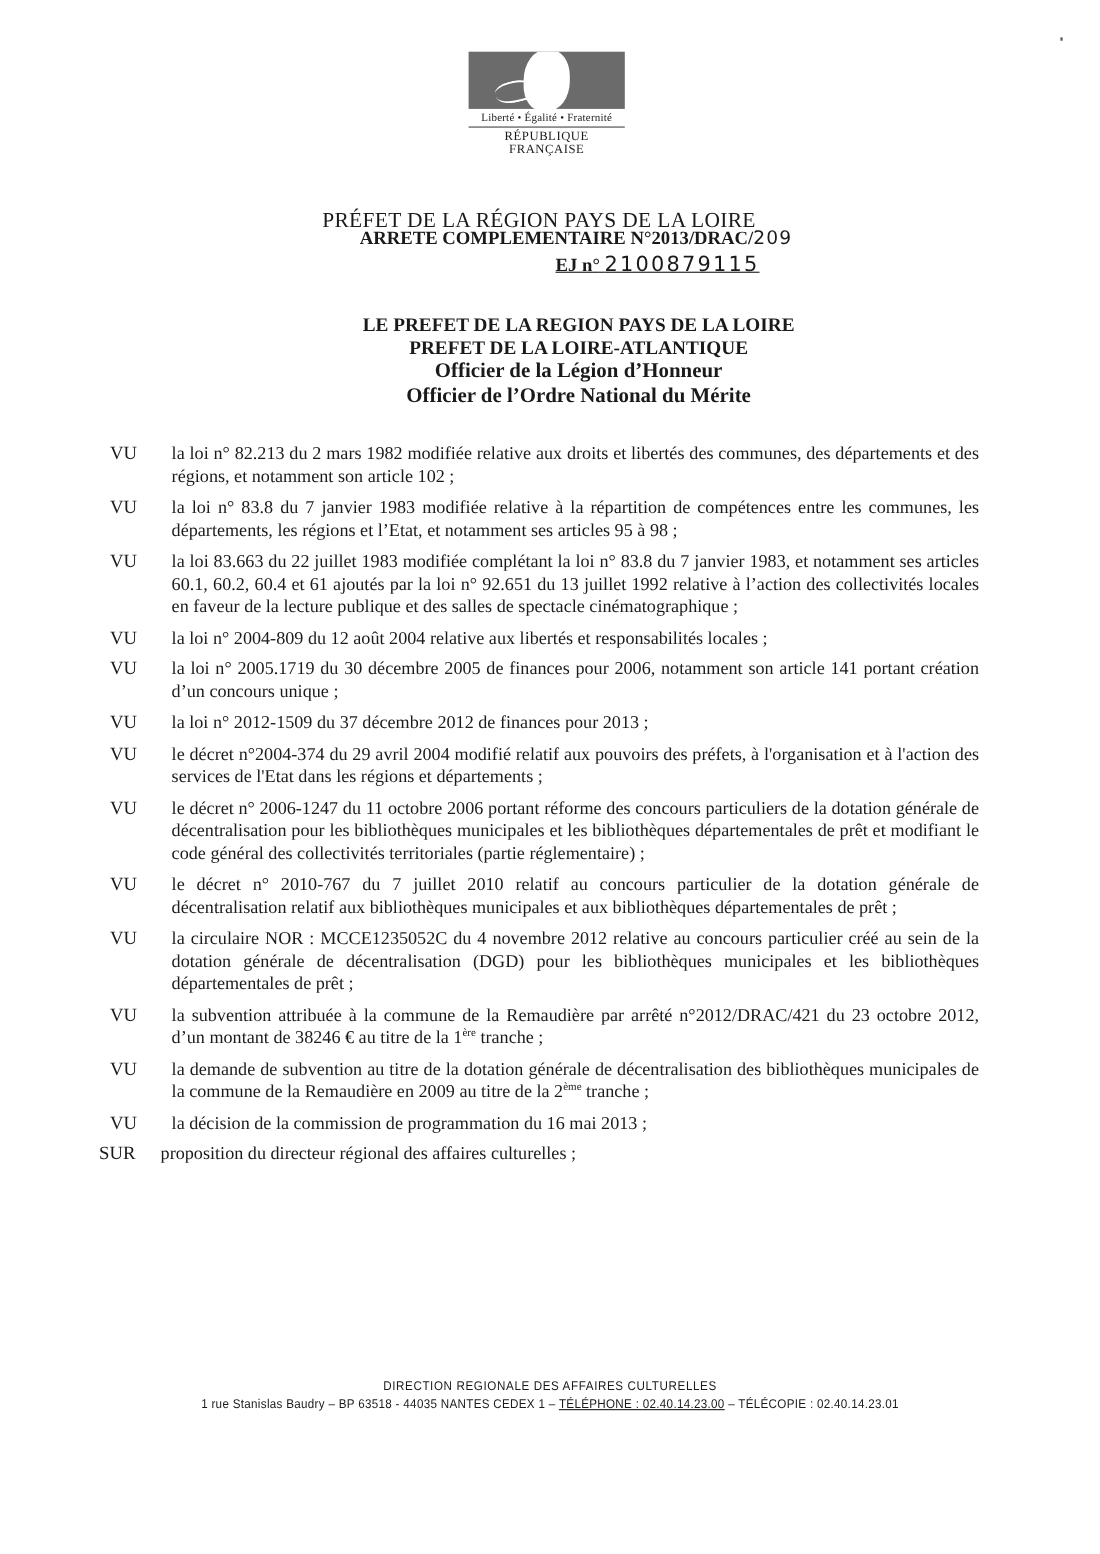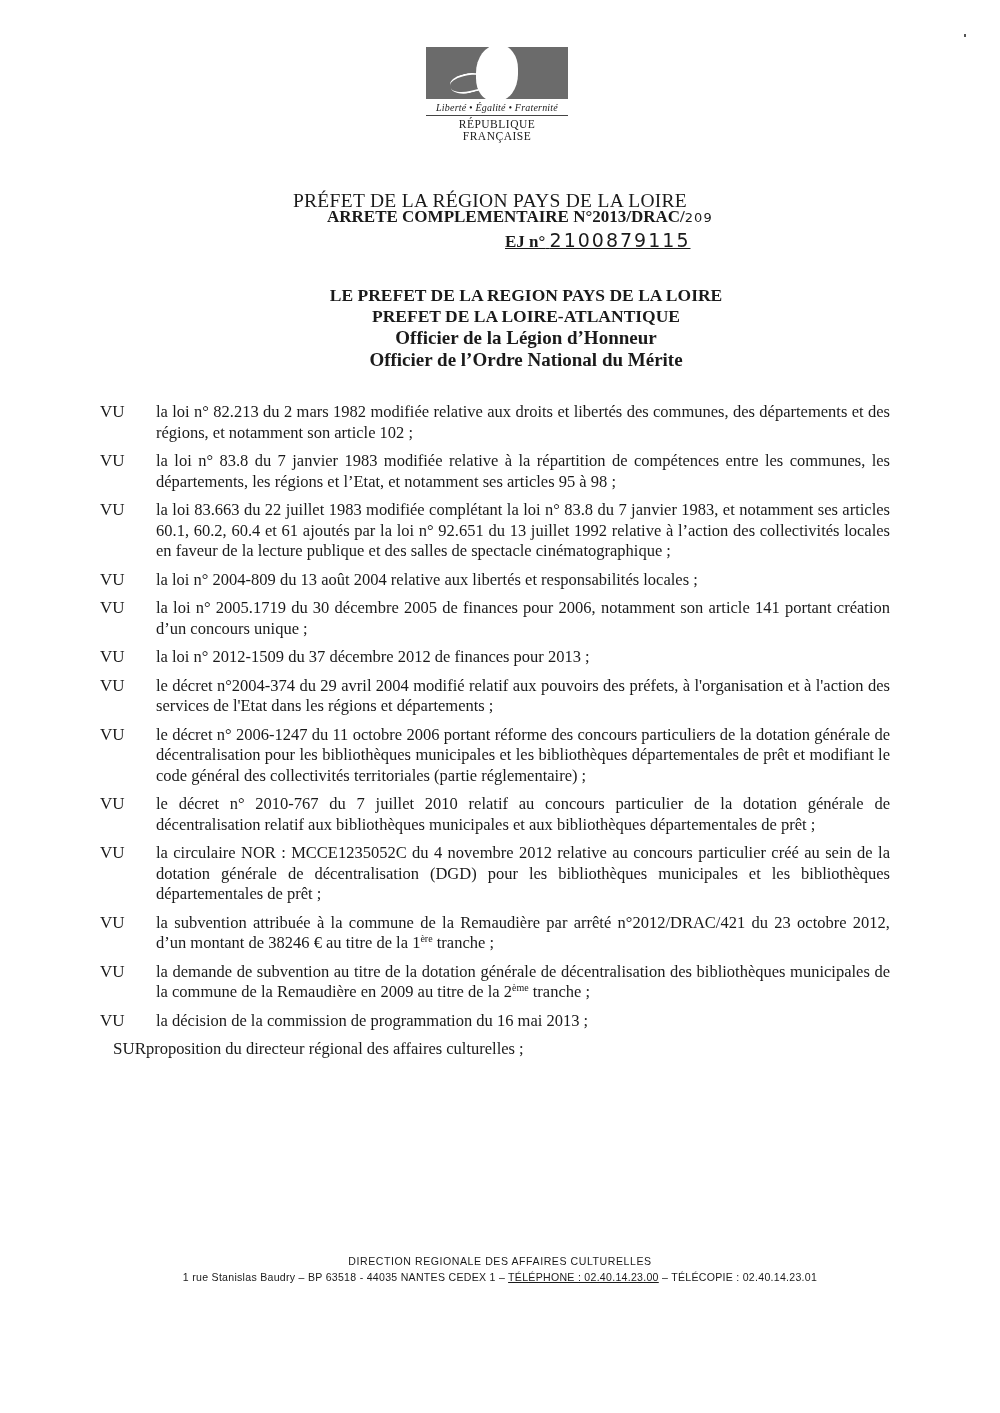--- a/index.html
+++ b/index.html
@@ -7,27 +7,27 @@
          font-family:"Liberation Serif", "DejaVu Serif", serif; }
   .abs { position:absolute; }
   
   .logo { left:426px; top:47px; width:142px; }
   .logo-box { width:142px; height:52px; background:#6b6b6b; position:relative; overflow:hidden; }
   .logo-face { position:absolute; left:50px; top:-2px; width:42px; height:56px; background:#fff;
                border-radius:50% 42% 48% 40%; }
   .logo-face2 { position:absolute; left:70px; top:14px; width:20px; height:28px; background:#fff; border-radius:40%; }
   .logo-hand { position:absolute; left:24px; top:26px; width:38px; height:16px; border-top:2px solid #fff;
                border-bottom:2px solid #fff; border-radius:40% 60% 30% 50%; transform:rotate(-14deg); }
-  .logo-motto { font-style:italic; font-size:10px; text-align:center; margin-top:3px; letter-spacing:0.2px; }
+  .logo-motto { font-size:10px; text-align:center; margin-top:3px; letter-spacing:0.2px; }
   .logo-rule { height:1px; background:#444; margin:2px 0 2px 0; }
   .logo-rf { font-size:11.5px; text-align:center; letter-spacing:0.5px; font-variant:small-caps; }
 
   .prefet-line { left:0; width:980px; top:151px; text-align:center; font-size:19.5px; letter-spacing:0.3px;margin-top:39px; }
   .arrete { left:327px; top:207px; font-size:17px; font-weight:bold; white-space:nowrap; }
-  .arrete .hand { font-family:"DejaVu Sans", sans-serif; font-weight:normal; font-size:13px; letter-spacing:1px; }
+  .arrete .hand { font-family:"DejaVu Sans", sans-serif; font-weight:normal; font-size:17px; letter-spacing:1px; }
   .ej { left:505px; top:229px; font-size:17px; font-weight:bold; white-space:nowrap;text-decoration:underline; }
   .ej .hand { font-family:"DejaVu Sans", sans-serif; font-weight:normal; font-size:19px; letter-spacing:2px; }
 
   .header-block { left:0; width:1052px; top:285px; text-align:center; font-weight:bold; }
   .header-block div { line-height:21px; }
   .h-caps { font-size:17.5px; }
   .h-title { font-size:19px; line-height:22px !important; }
 
   .vu-list { left:90px; top:402px; width:800px; }
   .vu { display:flex; font-size:16.5px; line-height:20.5px; margin-bottom:8px; }
@@ -83,21 +83,21 @@
   <div class="vu">
       <span class="vu-label">VU</span>
       <span class="vu-text">la loi n° 83.8 du 7 janvier 1983 modifiée relative à la répartition de compétences entre les communes, les départements, les régions et l’Etat, et notamment ses articles 95 à 98 ;</span>
     </div>
   <div class="vu">
       <span class="vu-label">VU</span>
       <span class="vu-text">la loi 83.663 du 22 juillet 1983 modifiée complétant la loi n° 83.8 du 7 janvier 1983, et notamment ses articles 60.1, 60.2, 60.4 et 61  ajoutés par la loi n° 92.651 du 13 juillet 1992 relative à l’action des collectivités locales en faveur de la lecture publique et des salles de spectacle cinématographique ;</span>
     </div>
   <div class="vu">
       <span class="vu-label">VU</span>
-      <span class="vu-text">la loi n° 2004-809 du 13 août 2004 relative aux libertés et responsabilités locales ;</span>
+      <span class="vu-text">la loi n° 2004-809 du 12 août 2004 relative aux libertés et responsabilités locales ;</span>
     </div>
   <div class="vu">
       <span class="vu-label">VU</span>
       <span class="vu-text">la loi n° 2005.1719 du 30 décembre 2005 de finances pour 2006, notamment son article 141 portant création d’un concours unique ;</span>
     </div>
   <div class="vu">
       <span class="vu-label">VU</span>
       <span class="vu-text">la loi n° 2012-1509 du 37 décembre 2012 de finances pour 2013 ;</span>
     </div>
   <div class="vu">
@@ -122,21 +122,21 @@
     </div>
   <div class="vu">
       <span class="vu-label">VU</span>
       <span class="vu-text"><span>la demande de subvention au titre de la dotation générale de décentralisation des bibliothèques municipales  de la commune de la Remaudière en 2009 au titre de la 2</span><sup>ème</sup><span> tranche ;</span></span>
     </div>
   <div class="vu">
       <span class="vu-label">VU</span>
       <span class="vu-text">la décision de la commission de programmation du 16 mai 2013 ;</span>
     </div>
   <div class="vu">
-      <span class="vu-label" style="padding-left:0;text-align:right;">SUR</span>
+      <span class="vu-label" style="padding-left:0;">SUR</span>
       <span class="vu-text">proposition du directeur régional des affaires culturelles ;</span>
     </div>
 </div>
 
 <div class="abs footer">
   <div class="f1">DIRECTION REGIONALE DES AFFAIRES CULTURELLES</div>
   <div class="f3"><span>1 rue Stanislas Baudry – BP 63518 - 44035 NANTES CEDEX 1 – </span><u>TÉLÉPHONE : 02.40.14.23.00</u><span> – </span><span>TÉLÉCOPIE : 02.40.14.23.01</span></div>
 </div>
 
 </body></html>

